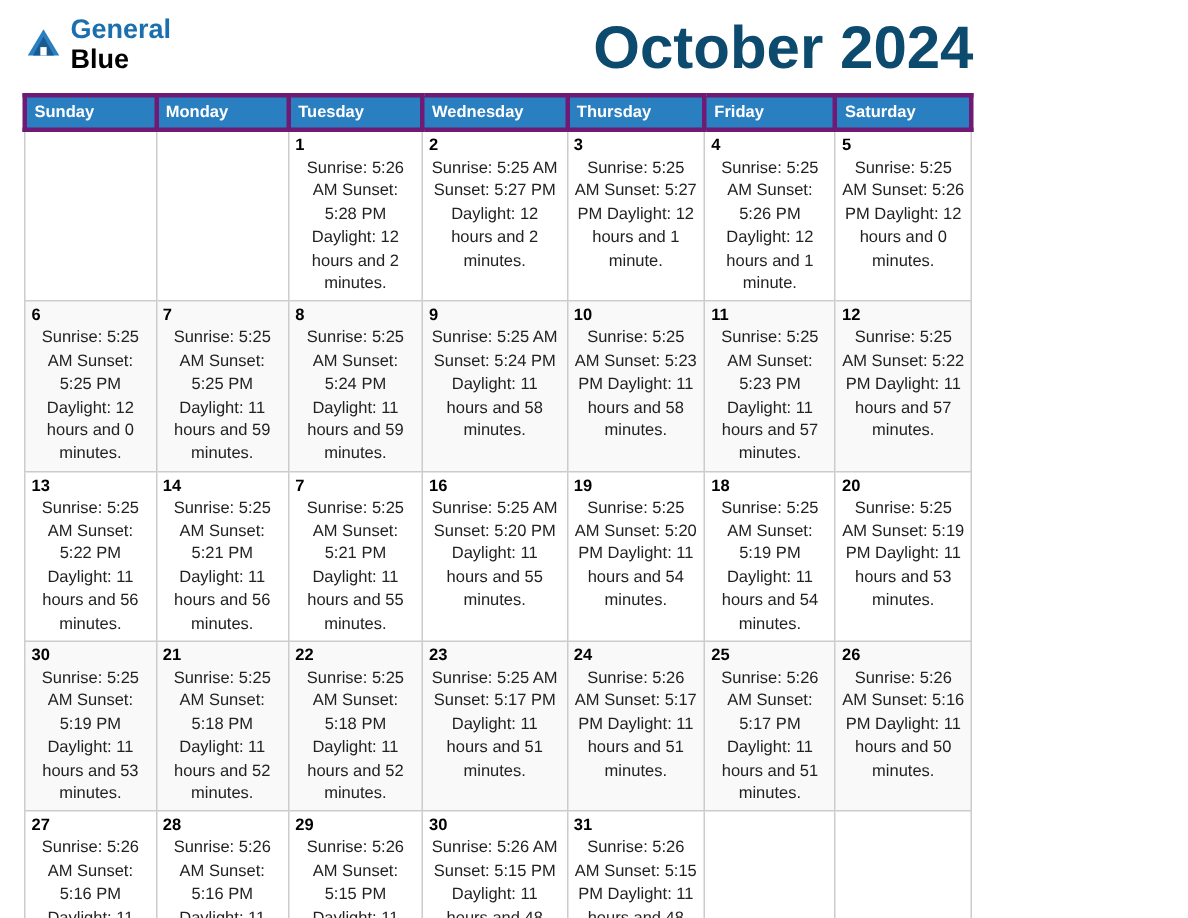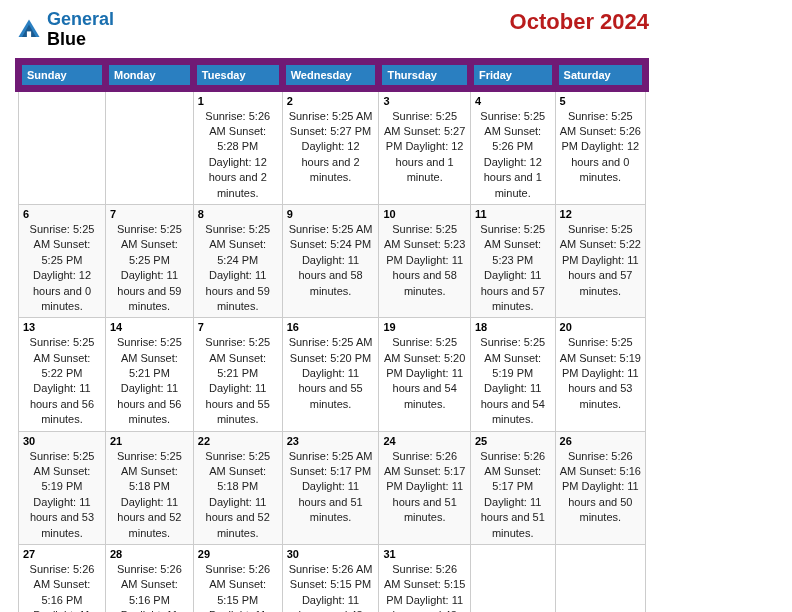--- a/index.html
+++ b/index.html
@@ -36,43 +36,43 @@
       color: #1a6faf;
     }
     .logo-icon {
       width: 28px;
       height: 28px;
     }
     .title-block {
       text-align: right;
     }
     .month-title {
-      font-size: 22px;
+      font-size: 40px;
       font-weight: bold;
-      color: #b91c1c;
+      color: #0c4a6e;
       line-height: 1.1;
     }
     .location-title {
       font-size: 14px;
       color: #333;
       font-style: italic;
     }
     .calendar {
       width: 100%;
       border-collapse: collapse;
       font-size: 9.5px;
     }
     .calendar th {
       background: #2a7fc1;
       color: #fff;
       text-align: left;
       padding: 4px 5px;
       font-size: 11px;
       font-weight: bold;
-      border: 7px solid #701a75;
+      border: 3px solid #701a75;
     }
     .calendar td {
       vertical-align: top;
       border: 1px solid #ccc;
       padding: 3px 4px;
       width: 113px;
       min-height: 70px;
       background: #fff;
     }
     .calendar tr:nth-child(even) td {

